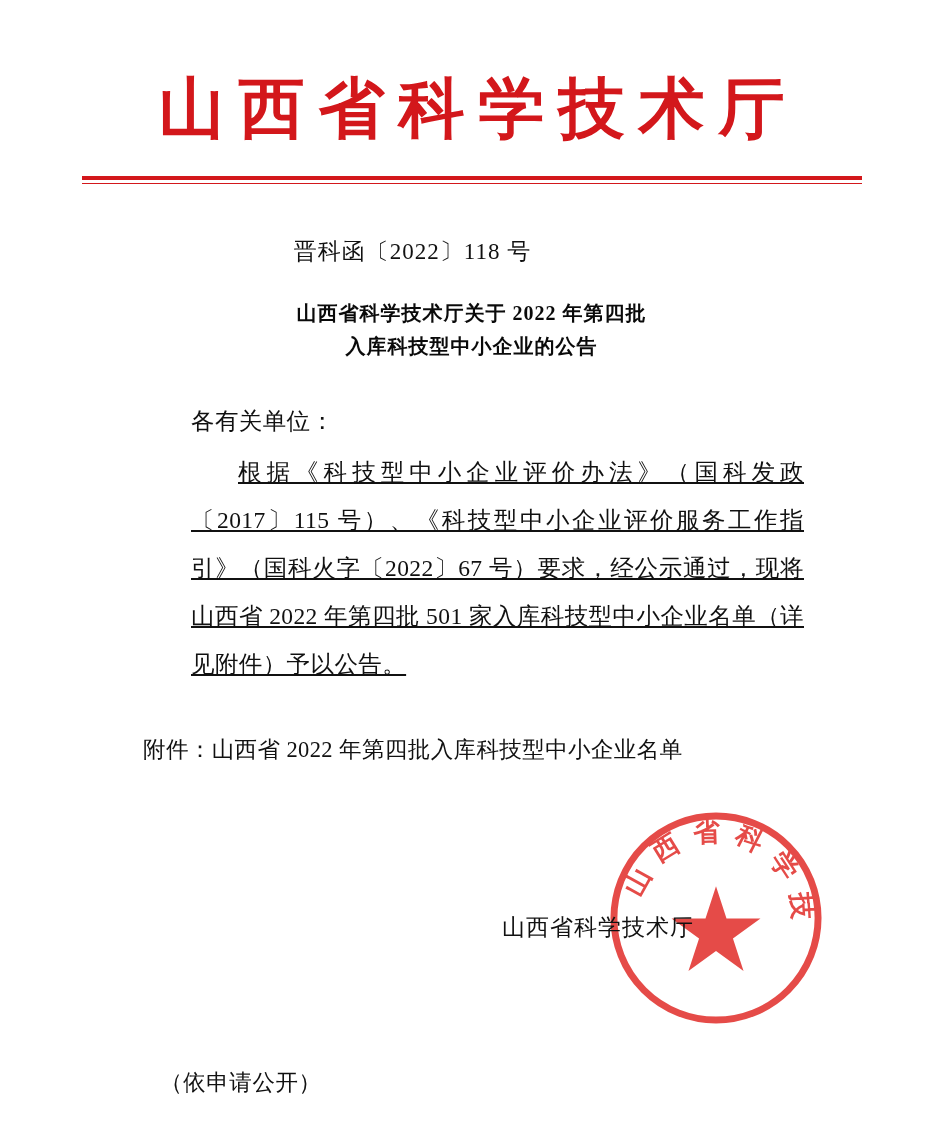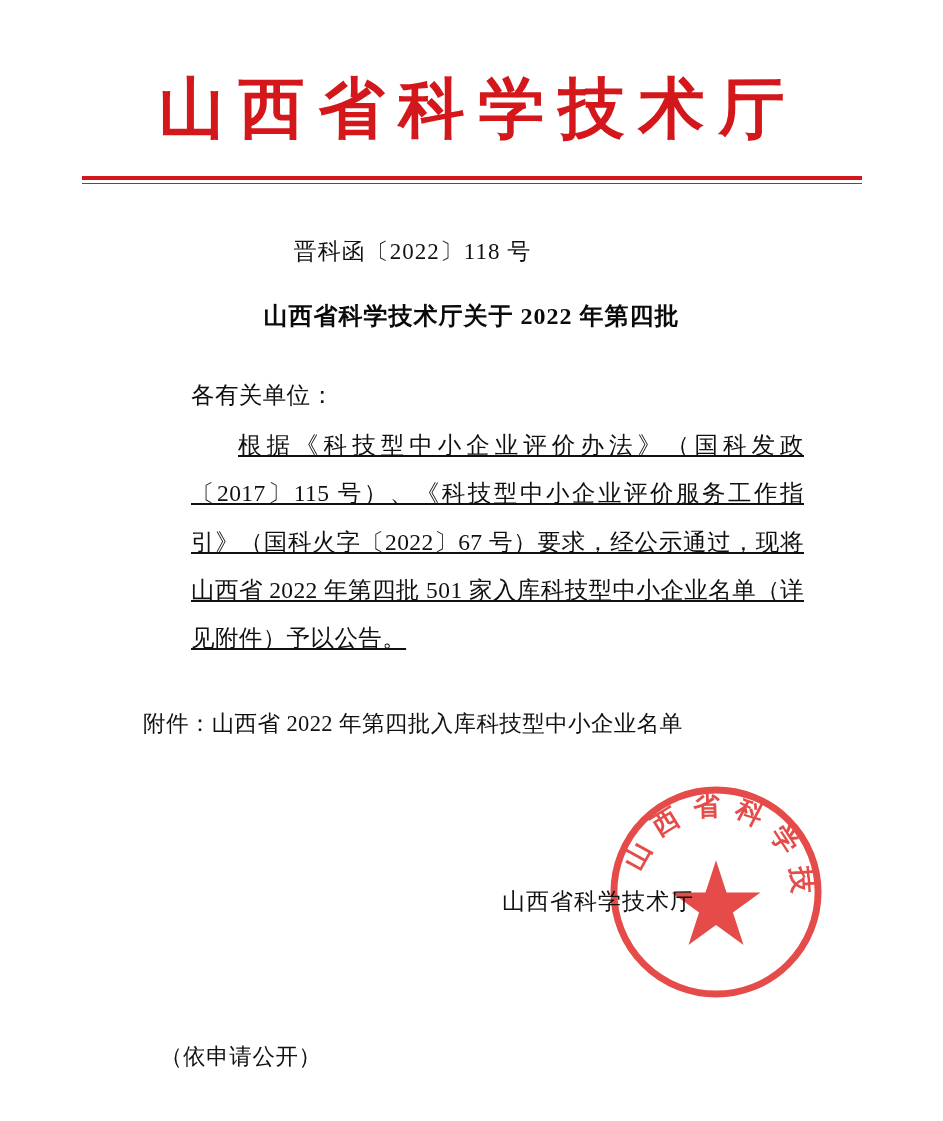--- a/index.html
+++ b/index.html
@@ -58,21 +58,21 @@
     font-size: 23px;
     color: #111111;
     letter-spacing: 1px;
   }
 
   
   .doc-title {
     margin-top: 30px;
     text-align: center;
     font-weight: bold;
-    font-size: 24px;
+    font-size: 20px;
     line-height: 1.65;
     color: #0a0a0a;
     letter-spacing: 1px;
   }
   .doc-title .line {
     display: block;
   }
 
   
   .body-block {
@@ -149,20 +149,21 @@
       <div class="rule-thick"></div>
       <div class="rule-gap"></div>
       <div class="rule-thin"></div>
     </div>
   </div>
 
   <div class="doc-number">晋科函〔2022〕118 号</div>
 
   <div class="doc-title">
     <span class="line">山西省科学技术厅关于 2022 年第四批</span>
+    <span class="line">入库科技型中小企业的公告</span>
   </div>
 
   <div class="body-block">
     <p class="salutation">各有关单位：</p>
     <p class="para">根据《科技型中小企业评价办法》（国科发政〔2017〕115 号）、《科技型中小企业评价服务工作指引》（国科火字〔2022〕67 号）要求，经公示通过，现将山西省 2022 年第四批 501 家入库科技型中小企业名单（详见附件）予以公告。</p>
   </div>
 
   <div class="attachment">附件：山西省 2022 年第四批入库科技型中小企业名单</div>
 
   <div class="sign-area">

